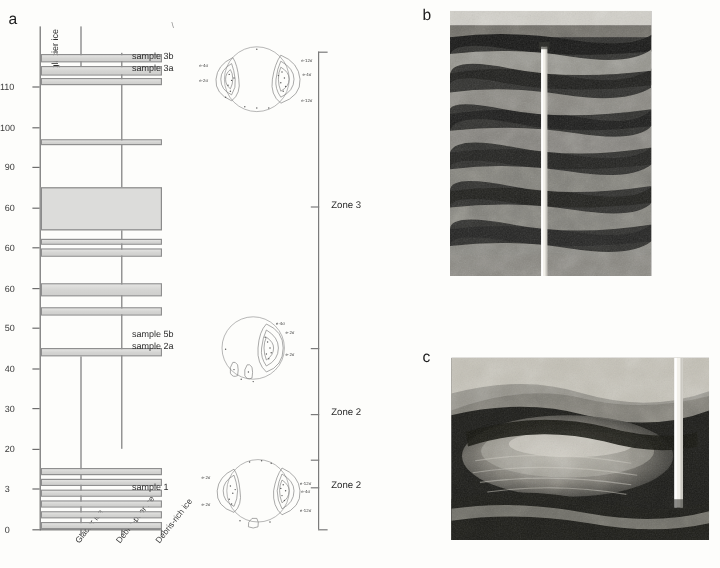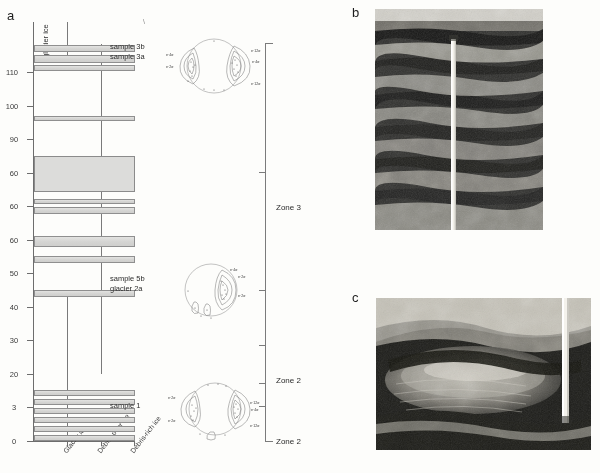--- a/index.html
+++ b/index.html
@@ -29,21 +29,21 @@
 
   .axis-line{position:absolute;background:#6d6d6d;}
   #y-axis{left:33px;top:22px;width:1px;height:420px;}
   #x-axis{left:33px;top:441px;width:101px;height:1px;}
 
   .ytick{position:absolute;left:27px;width:6px;height:1px;background:#6d6d6d;}
   .ytick-label{
     position:absolute;
     font-size:7.5px;
     color:#3a3a3a;
-    text-align:center;
+    text-align:left;
     width:20px;
     left:4px;
   }
   .xtick{position:absolute;width:1px;height:5px;background:#6d6d6d;top:441px;}
   .xtick-label{
     position:absolute;
     font-size:7px;
     color:#3a3a3a;
     white-space:nowrap;
     transform:rotate(-52deg);
@@ -85,21 +85,20 @@
   
   #zone-axis{position:absolute;left:265px;top:43px;width:1px;height:398px;background:#7b7b7b;}
   .zone-cap{position:absolute;width:8px;height:1px;background:#7b7b7b;}
   .zone-tick{position:absolute;left:259px;width:7px;height:1px;background:#7b7b7b;}
   .zone-label{
     position:absolute;
     font-size:8px;
     color:#2b2b2b;
     left:276px;
     white-space:nowrap;
-    margin-top:37px;
   }
 
   
   .stereo{position:absolute;}
   .stereo svg{display:block;overflow:visible;}
   .c-lbl{font-size:3.6px;fill:#3a3a3a;font-family:"Liberation Sans",sans-serif;}
 
   
   .photo{position:absolute;overflow:hidden;border:0px solid #000;}
   .photo svg{display:block;}
@@ -172,21 +171,21 @@
     <div class="band" style="left:34px;top:390px;width:101px;height:6px;"></div>
     <div class="band" style="left:34px;top:399px;width:101px;height:6px;"></div>
     <div class="band" style="left:34px;top:408px;width:101px;height:6px;"></div>
     <div class="band" style="left:34px;top:417px;width:101px;height:6px;"></div>
     <div class="band" style="left:34px;top:426px;width:101px;height:6px;"></div>
     <div class="band" style="left:34px;top:435px;width:101px;height:6px;"></div>
 
     <div class="sample-label" style="left:110px;top:42px">sample 3b</div>
     <div class="sample-label" style="left:110px;top:52px">sample 3a</div>
     <div class="sample-label" style="left:110px;top:274px">sample 5b</div>
-    <div class="sample-label" style="left:110px;top:284px">glacier 2a</div>
+    <div class="sample-label" style="left:110px;top:284px">sample 2a</div>
     <div class="sample-label" style="left:110px;top:401px">sample 1</div>
 
     <div class="stray-mark" style="left:143px;top:18px">\</div>
 
     <div class="stereo" style="left:168px;top:32px">
       <svg width="92" height="72" viewBox="0 0 92 72">
         <circle cx="46" cy="34" r="27" fill="none" stroke="#9a9a9a" stroke-width="0.6"></circle>
 
         <path d="M26 16 Q13 22 12 34 Q11 46 25 52 Q33 46 31 34 Q30 22 26 16 Z" fill="none" stroke="#7d7d7d" stroke-width="0.55"></path>
         <path d="M25 21 Q16 26 16 34 Q16 43 25 47 Q29 41 28 34 Q27 26 25 21 Z" fill="none" stroke="#7d7d7d" stroke-width="0.55"></path>

